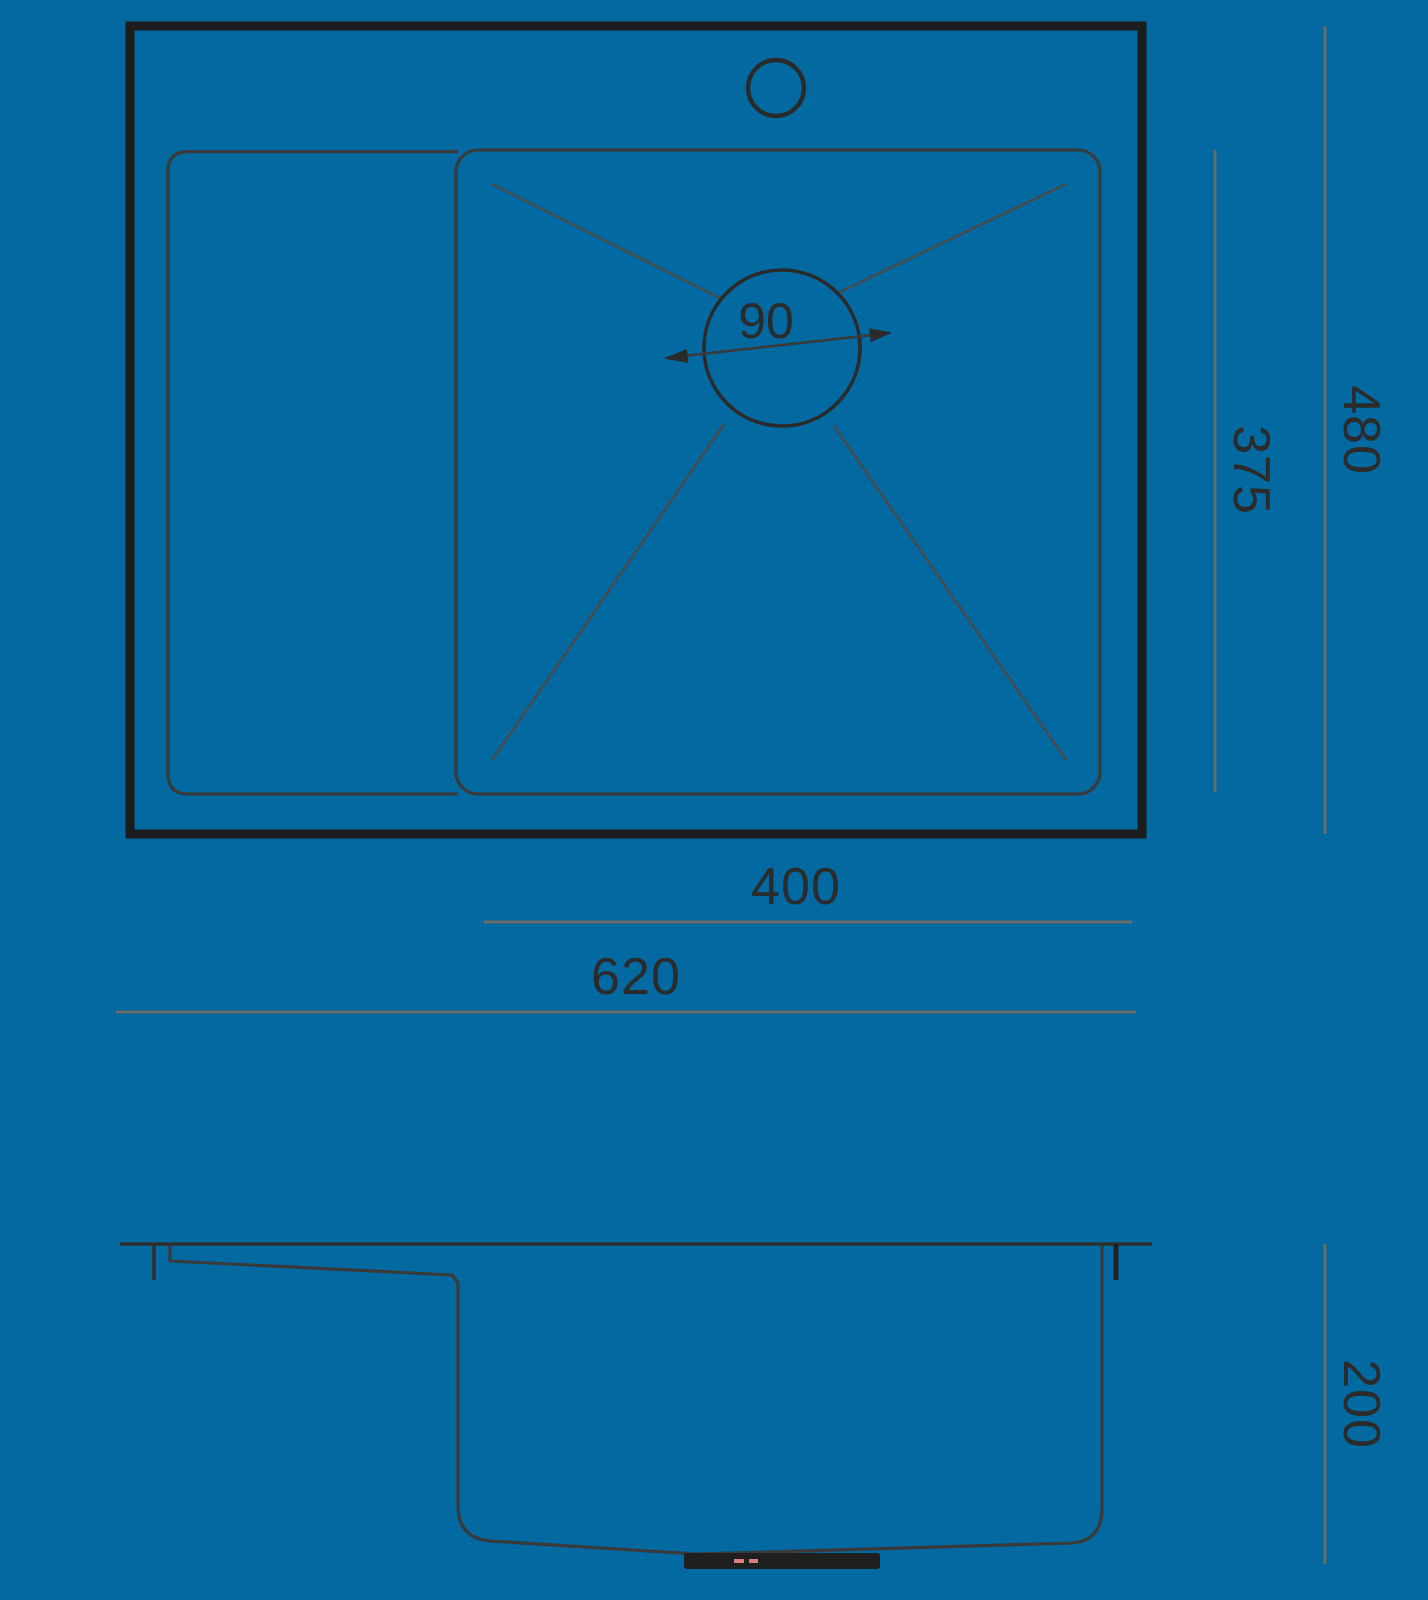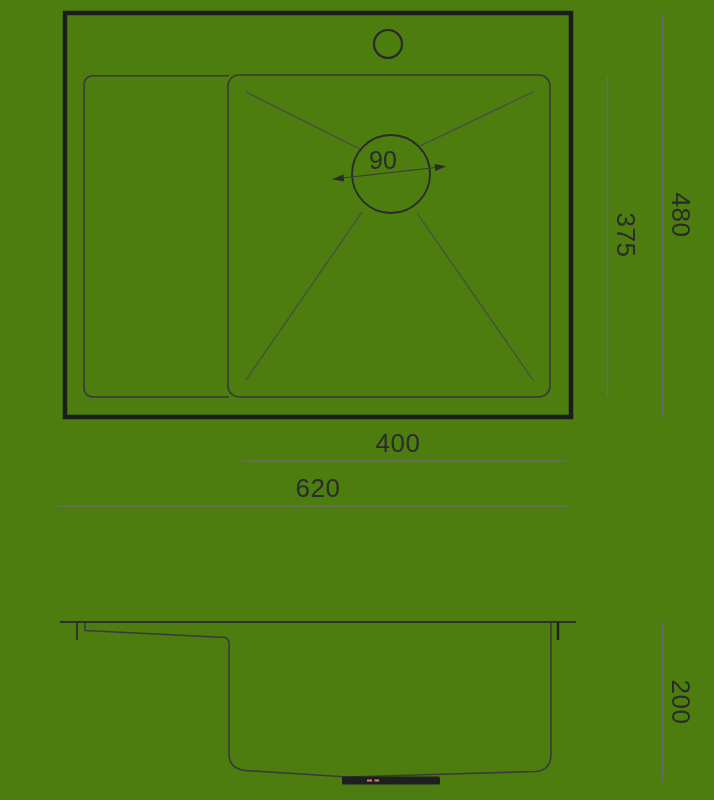--- a/index.html
+++ b/index.html
@@ -4,21 +4,21 @@
 <style>
   html, body {
     margin: 0;
     padding: 0;
     background: #ffffff;
   }
   .canvas {
     position: relative;
     width: 714px;
     height: 800px;
-    background: #4d7c0f;
+    background: #0369a1;
     overflow: hidden;
     font-family: "Liberation Sans", sans-serif;
   }
   svg { display: block; }
   .dim-text {
     font-family: "Liberation Sans", sans-serif;
     font-size: 26px;
     fill: #2b2b2b;
     letter-spacing: 0.5px;
   }

